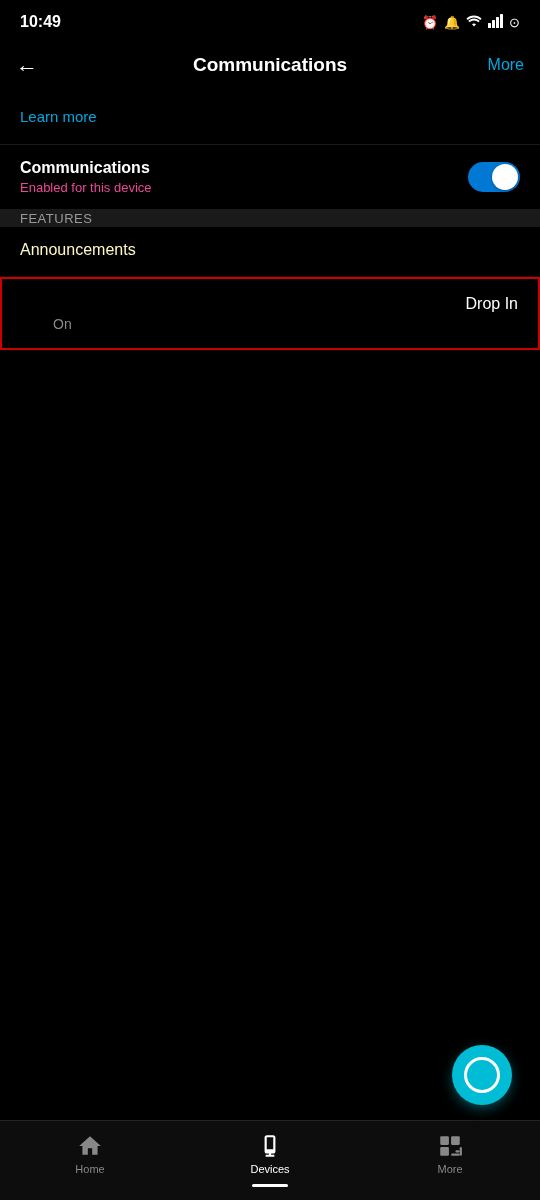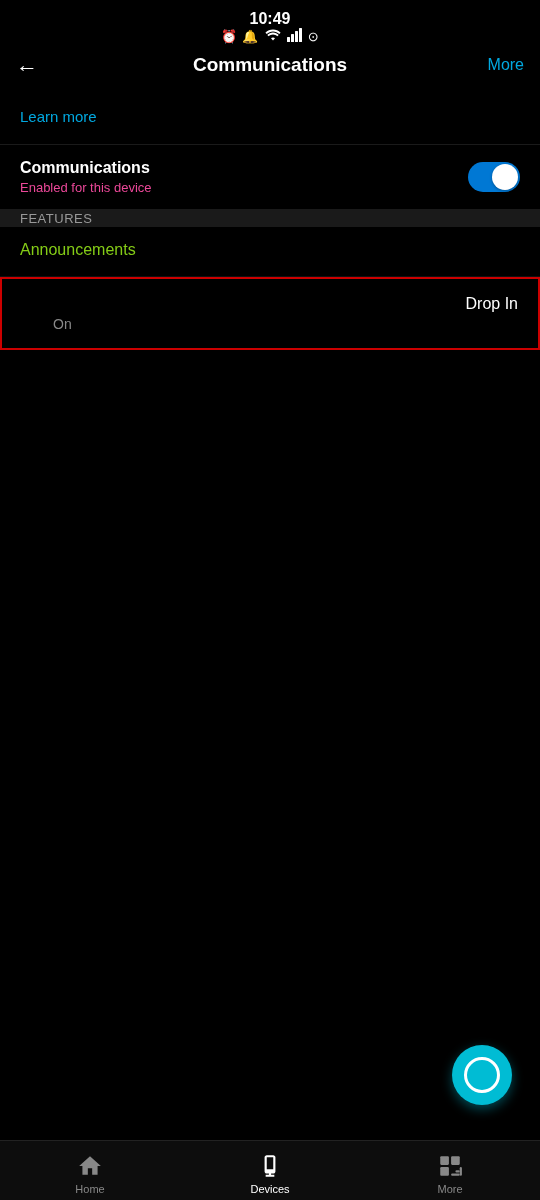--- a/index.html
+++ b/index.html
@@ -15,21 +15,20 @@
       overflow-x: hidden;
     }
 
     
     .status-bar {
       display: flex;
       justify-content: space-between;
       align-items: center;
       padding: 10px 20px 6px;
       height: 40px;
-      flex-direction: column;
     }
     .status-time {
       font-size: 16px;
       font-weight: 600;
       color: #ffffff;
     }
     .status-icons {
       display: flex;
       align-items: center;
       gap: 5px;
@@ -141,21 +140,21 @@
 
     
     .feature-row {
       padding: 14px 20px;
       border-bottom: 1px solid #111111;
       cursor: pointer;
     }
     .feature-row-label {
       font-size: 16px;
       font-weight: 500;
-      color: #84cc16;
+      color: #fef9c3;
       margin-bottom: 3px;
     }
     .feature-row-value {
       font-size: 14px;
       color: #888888;
     }
 
     
     .feature-row-highlighted {
       padding: 16px 20px;
@@ -198,21 +197,21 @@
       border: 3px solid #ffffff;
       border-radius: 50%;
     }
 
     
     .bottom-nav {
       position: fixed;
       bottom: 0;
       left: 0;
       width: 540px;
-      height: 60px;
+      height: 80px;
       background: #0d0d0d;
       display: flex;
       align-items: flex-start;
       justify-content: space-around;
       padding-top: 12px;
       border-top: 1px solid #222222;
     }
     .nav-item {
       display: flex;
       flex-direction: column;

